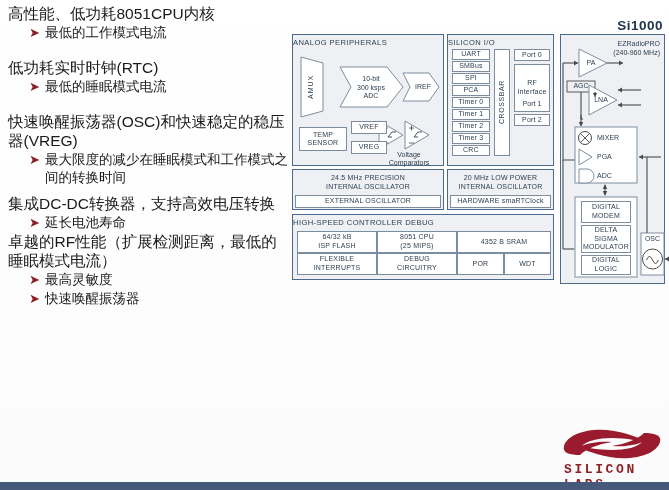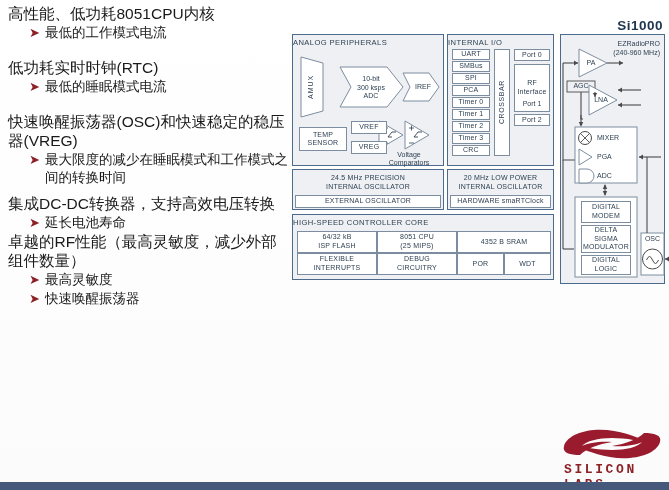--- a/index.html
+++ b/index.html
@@ -111,21 +111,21 @@
 
     <div class="grp" style="margin-bottom:0;">
       <div class="head">集成DC-DC转换器，支持高效电压转换</div>
       <div class="sub">
         <span class="arw">➤</span>
         <span>延长电池寿命</span>
       </div>
     </div>
 
     <div class="grp">
-      <div class="head">卓越的RF性能（最高灵敏度，减少外部组件数量）</div>
+      <div class="head">卓越的RF性能（扩展检测距离，最低的睡眠模式电流）</div>
       <div class="sub">
         <span class="arw">➤</span>
         <span>最高灵敏度</span>
       </div>
       <div class="sub">
         <span class="arw">➤</span>
         <span>快速唤醒振荡器</span>
       </div>
     </div>
 
@@ -167,21 +167,21 @@
           <span>SENSOR</span>
         </div>
         <div class="box" style="left:58px;top:86px;width:36px;height:13px;">VREF</div>
         <div class="box" style="left:58px;top:106px;width:36px;height:13px;">VREG</div>
 
         <div class="lbl" style="left:86px;top:116px;width:60px;">Voltage</div>
         <div class="lbl" style="left:86px;top:124px;width:60px;">Comparators</div>
       </div>
 
       <div class="panel" style="left:155px;top:0px;width:107px;height:132px;">
-        <div class="ptitle">INTERNAL I/O</div>
+        <div class="ptitle">SILICON I/O</div>
 
         <div class="cell" style="left:4px;top:14px;width:38px;height:11px;">UART</div>
         <div class="cell" style="left:4px;top:26px;width:38px;height:11px;">SMBus</div>
         <div class="cell" style="left:4px;top:38px;width:38px;height:11px;">SPI</div>
         <div class="cell" style="left:4px;top:50px;width:38px;height:11px;">PCA</div>
         <div class="cell" style="left:4px;top:62px;width:38px;height:11px;">Timer 0</div>
         <div class="cell" style="left:4px;top:74px;width:38px;height:11px;">Timer 1</div>
         <div class="cell" style="left:4px;top:86px;width:38px;height:11px;">Timer 2</div>
         <div class="cell" style="left:4px;top:98px;width:38px;height:11px;">Timer 3</div>
         <div class="cell" style="left:4px;top:110px;width:38px;height:11px;">CRC</div>
@@ -209,21 +209,21 @@
 
       <div class="band" style="left:155px;top:135px;width:107px;height:41px;">
         <div class="cell nofill" style="left:2px;top:2px;width:101px;height:22px;border:none;background:transparent;flex-direction:column;">
           <span>20 MHz LOW POWER</span>
           <span>INTERNAL OSCILLATOR</span>
         </div>
         <div class="cell" style="left:2px;top:25px;width:101px;height:13px;">HARDWARE smaRTClock</div>
       </div>
 
       <div class="panel" style="left:0px;top:180px;width:262px;height:66px;">
-        <div class="ptitle">HIGH-SPEED CONTROLLER CORE</div>
+        <div class="ptitle">HIGH-SPEED CONTROLLER DEBUG</div>
 
         <div class="cell" style="left:4px;top:16px;width:80px;height:22px;flex-direction:column;">
           <span>64/32 kB</span>
           <span>ISP FLASH</span>
         </div>
         <div class="cell" style="left:84px;top:16px;width:80px;height:22px;flex-direction:column;">
           <span>8051 CPU</span>
           <span>(25 MIPS)</span>
         </div>
         <div class="cell" style="left:164px;top:16px;width:94px;height:22px;">4352 B SRAM</div>

